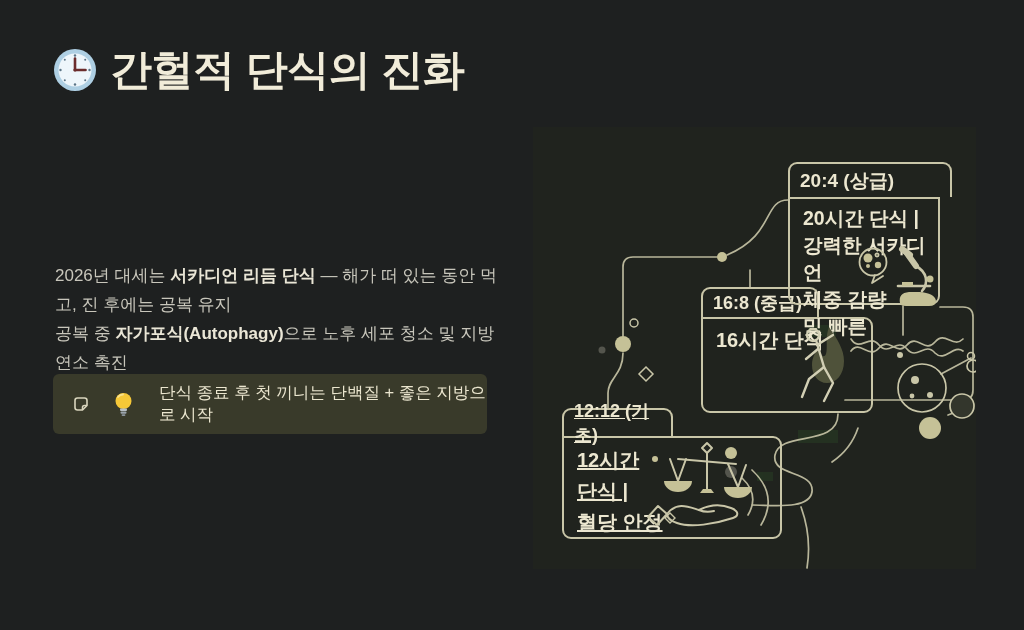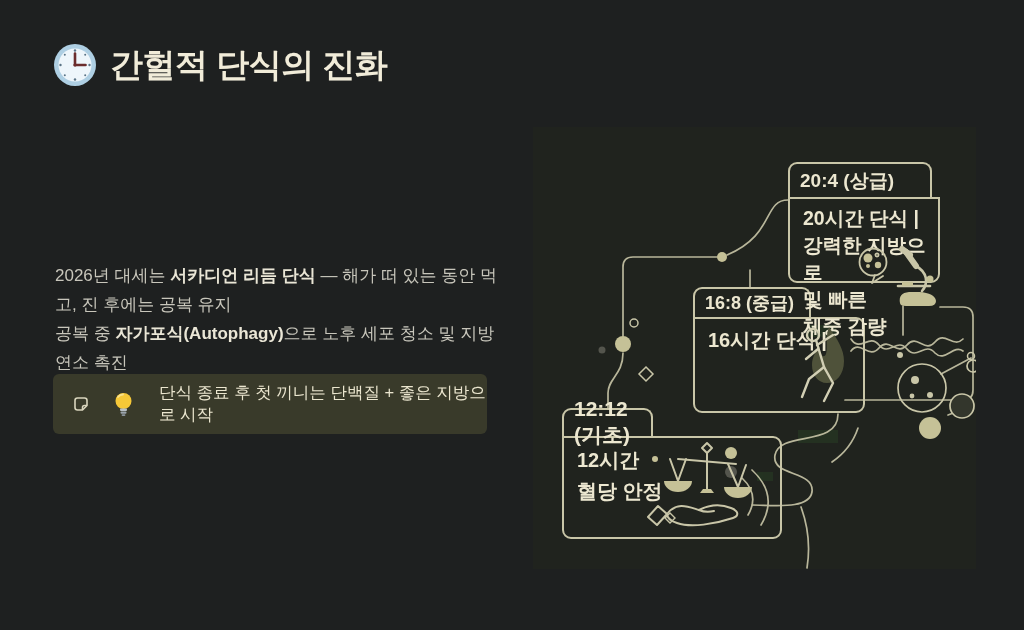--- a/index.html
+++ b/index.html
@@ -6,45 +6,45 @@
     --bg:#1e2020; --panel:#20231e; --cream:#f1ecd9; --text:#c8c6bb; --text-bold:#eae6d6;
     --line:#c9c6a8; --olive:#c5c197; --callout-bg:#393a2a; --callout-text:#ebe6cf;
     --flame:#4f523a; --dark-dot:#54554d; --green:#2a4426; --card-text:#ece7d0;
   }
   *{margin:0;padding:0;box-sizing:border-box;}
   html,body{width:1024px;height:630px;overflow:hidden;}
   body{background:var(--bg);font-family:"Liberation Sans","DejaVu Sans",sans-serif;position:relative;}
   .stage{position:absolute;inset:0;background:var(--bg);}
   
   .hdr{position:absolute;left:52px;top:42px;display:flex;align-items:center;gap:12px;}
-  .hdr h1{font-size:33px;font-weight:bold;color:var(--cream);letter-spacing:-0.5px;}
+  .hdr h1{font-size:42px;font-weight:bold;color:var(--cream);letter-spacing:-0.5px;}
   .clock{width:46px;height:46px;flex:0 0 auto;}
   
   .intro{position:absolute;left:55px;top:261px;width:448px;color:var(--text);font-size:17px;line-height:29px;}
   .intro p + p{}
   .intro b{color:var(--text-bold);font-weight:bold;}
   
   .callout{position:absolute;left:53px;top:374px;width:434px;height:60px;background:var(--callout-bg);
     border-radius:6px;display:flex;align-items:center;color:var(--callout-text);font-size:16.5px;font-weight:500;}
   .callout .note{margin-left:20px;flex:0 0 auto;}
   .callout .bulb{margin-left:25px;flex:0 0 auto;}
   .callout .ctext{margin-left:26px;}
   
   .panel{position:absolute;left:533px;top:127px;width:443px;height:442px;background:var(--panel);}
   .decor{position:absolute;left:0;top:0;}
   .card{position:absolute;}
   .card .chead{border:2px solid var(--line);border-bottom:none;border-radius:9px 9px 0 0;
     color:var(--card-text);font-weight:bold;display:flex;align-items:center;padding:0 10px;}
   .card .cbody{border:2px solid var(--line);color:var(--card-text);font-weight:bold;}
-  .card-12 .chead{width:91px;height:28px;font-size:21px;}
-  .card-12 .cbody{width:220px;height:103px;border-radius:0 9px 9px 9px;font-size:20px;line-height:31px;padding:7px 16px 0 13px;}
+  .card-12 .chead{width:111px;height:28px;font-size:18px;text-decoration:underline;}
+  .card-12 .cbody{width:220px;height:103px;border-radius:0 9px 9px 9px;font-size:20px;line-height:31px;padding:7px 16px 0 13px;text-decoration:underline;}
   .card-16 .chead{width:118px;height:30px;font-size:18px;}
   .card-16 .cbody{width:172px;height:96px;border-radius:0 9px 9px 9px;font-size:20px;line-height:30px;padding:6px 0 0 13px;}
-  .card-20 .chead{width:144px;height:35px;font-size:19px;border-radius:9px 9px 0 0;}
-  .card-20 .cbody{width:152px;height:86px;border-radius:0 0 9px 9px;font-size:19.5px;line-height:27px;padding:6px 0 0 13px;}
+  .card-20 .chead{width:164px;height:35px;font-size:19px;border-radius:9px 9px 0 0;}
+  .card-20 .cbody{width:152px;height:108px;border-radius:0 0 9px 9px;font-size:19.5px;line-height:27px;padding:6px 0 0 13px;}
   .icon-abs{position:absolute;}
 </style>
 </head>
 <body>
 
 <div class="stage">
 
   <div class="hdr">
     <svg class="clock" viewBox="0 0 46 46">
       <circle cx="23" cy="23" r="21" fill="#aecfe3"></circle>
@@ -134,38 +134,39 @@
         <circle cx="198" cy="345" r="6" fill="var(--dark-dot)"></circle>
         <circle cx="122" cy="332" r="3" fill="var(--olive)"></circle>
         <path d="M137 386 L142 391 L137 396 L132 391 Z" fill="none" stroke="var(--line)" stroke-width="1.4"></path>
       </g>
     </svg>
 
     <div class="card card-12" style="left:29px;top:281px;">
       <div class="chead">12:12 (기초)</div>
       <div class="cbody">
         <div>12시간</div>
+        <div>단식 |</div>
         <div>혈당 안정</div>
       </div>
     </div>
 
-    <div class="card card-16" style="left:132px;top:160px;padding-left:28px;">
+    <div class="card card-16" style="left:140px;top:160px;padding-left:28px;">
       <div class="chead">16:8 (중급)</div>
       <div class="cbody">
         <div>16시간 단식 |</div>
       </div>
     </div>
 
     <div class="card card-20" style="left:255px;top:35px;">
       <div class="chead">20:4 (상급)</div>
       <div class="cbody">
         <div>20시간 단식 |</div>
-        <div>강력한 지방으로</div>
+        <div>강력한 서카디언</div>
+        <div>체중 감량</div>
         <div>및 빠른</div>
-        <div>체중 감량</div>
       </div>
     </div>
 
     <svg class="icon-abs" style="left:320px;top:118px;" width="88" height="62" viewBox="0 0 88 62">
       <g stroke="var(--line)" fill="none" stroke-width="1.8" stroke-linecap="round" stroke-linejoin="round">
         <circle cx="20" cy="17" r="13.5"></circle>
         <path d="M22 30 L19 38 L30 31"></path>
         <circle cx="24" cy="10" r="1.6"></circle>
       </g>
       <g fill="var(--olive)">

